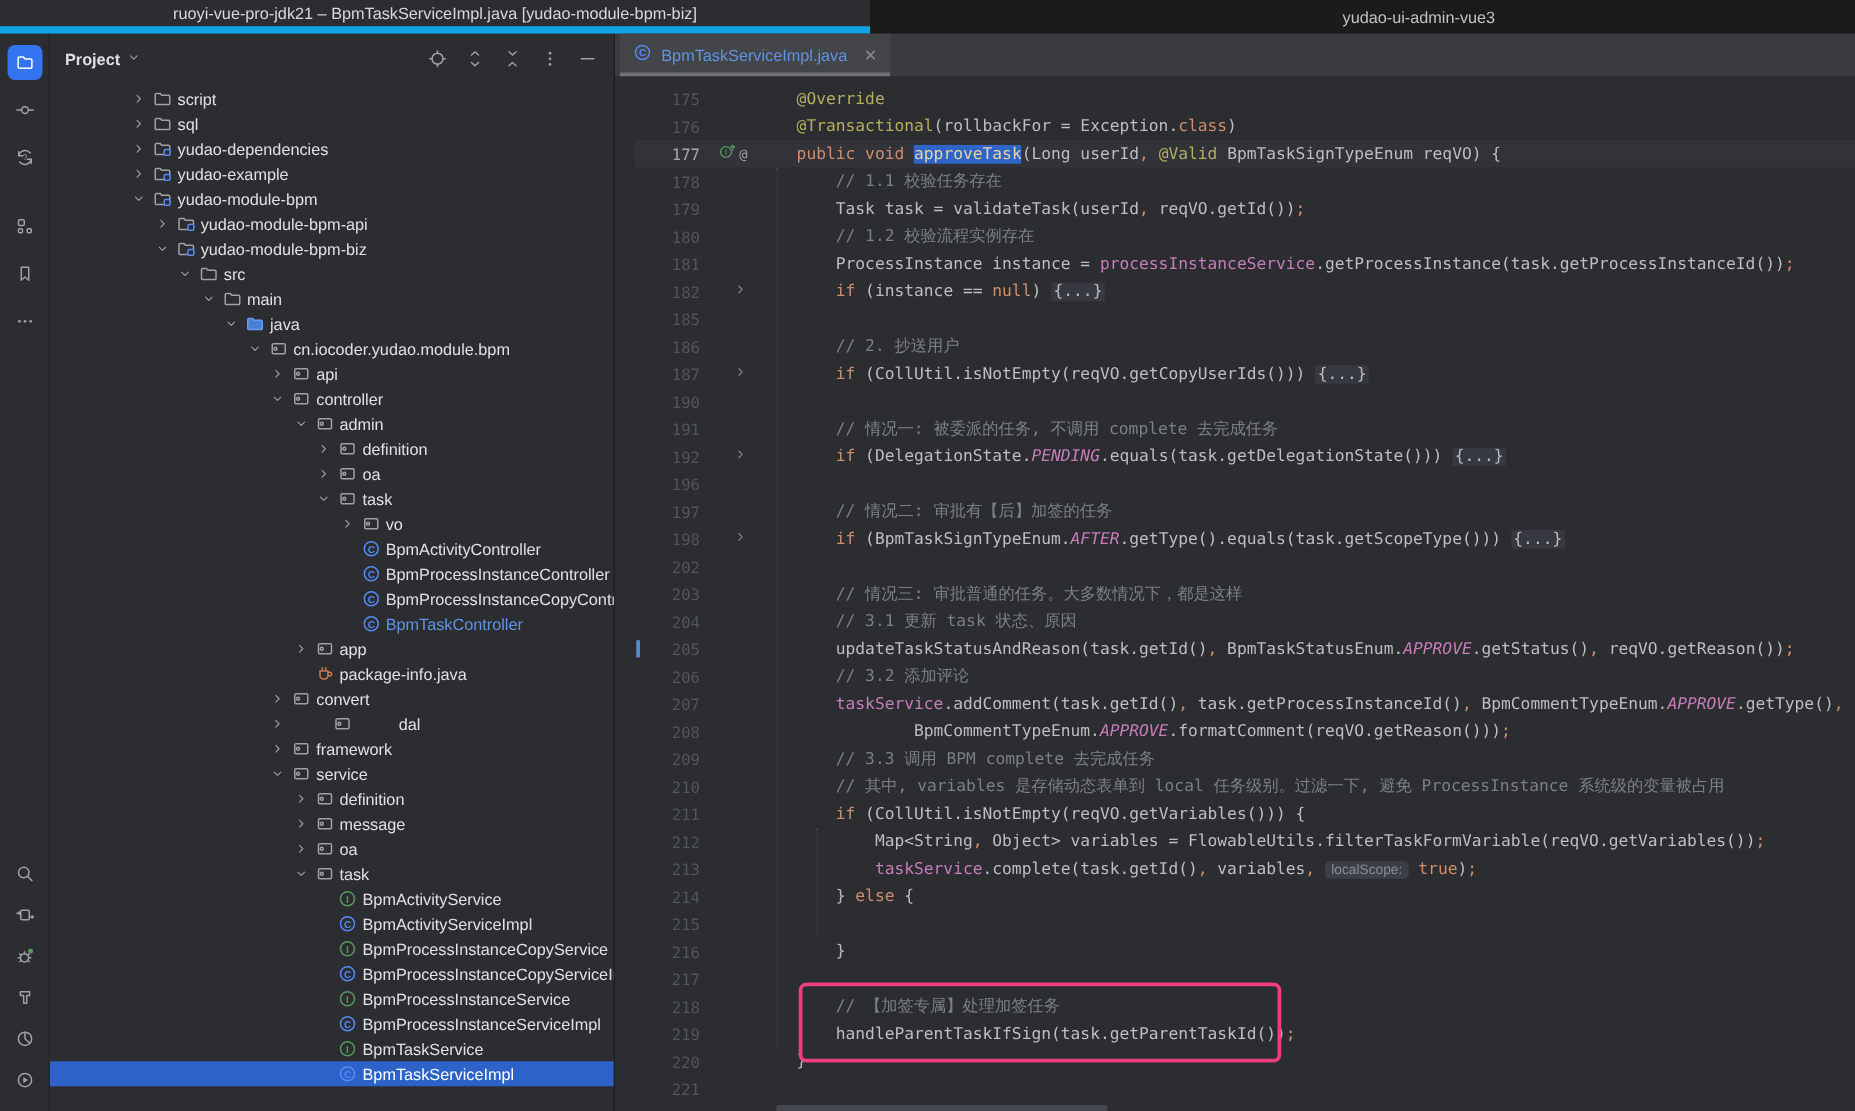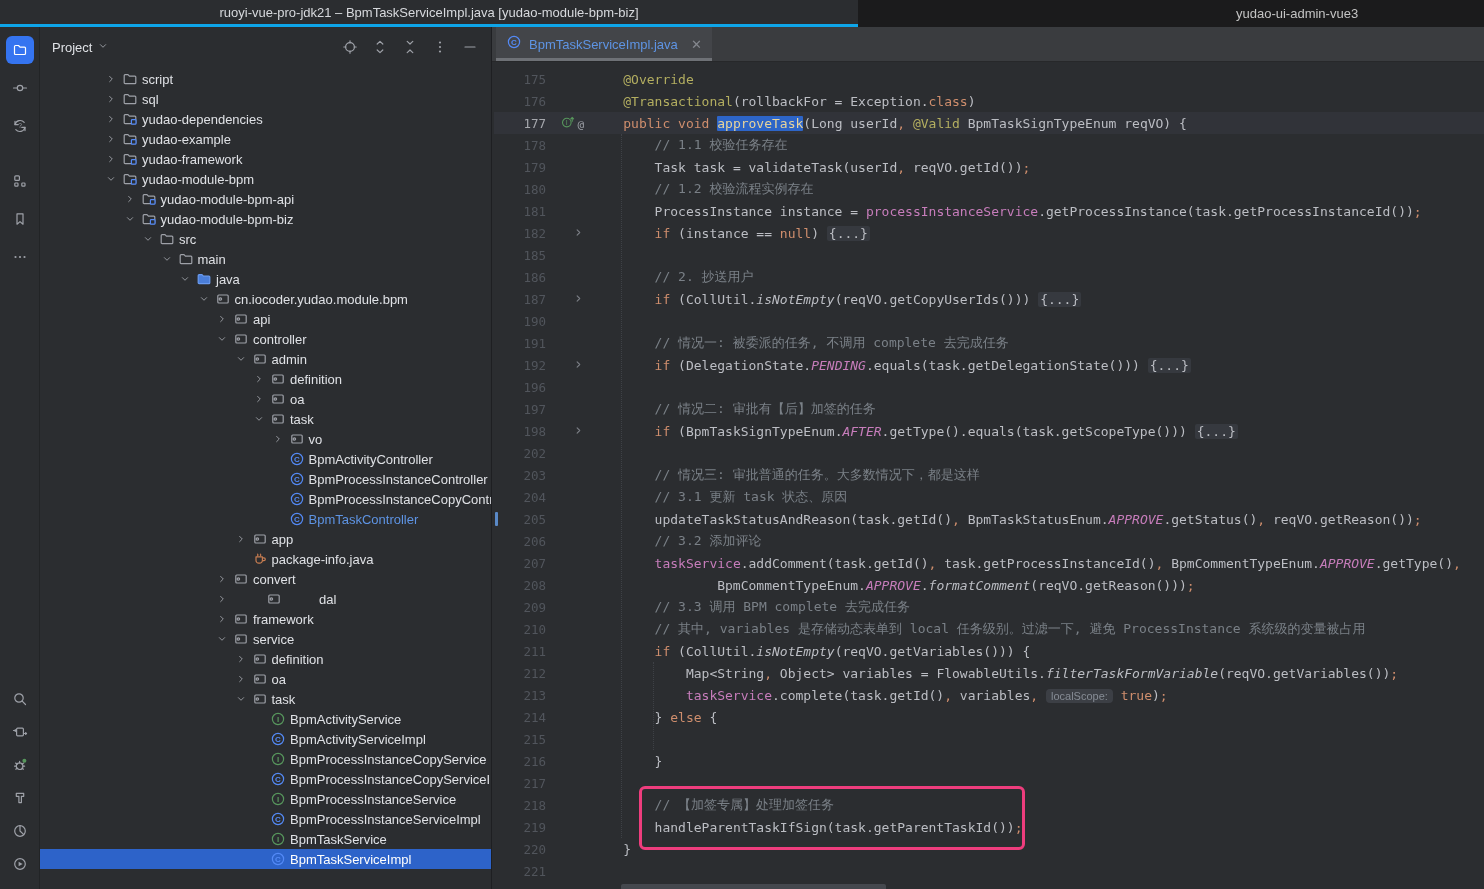--- a/index.html
+++ b/index.html
@@ -1,55 +1,55 @@
 <!DOCTYPE html>
 <html><head>
 <meta charset="utf-8">
 <style>
   html,body{margin:0;padding:0}
   body{width:1484px;height:889px;overflow:hidden;background:#2b2d30;font-family:"Liberation Sans",sans-serif}
   .titlebar{height:27px;display:flex}
-  .tb-left{width:858px;background:#2b2d30;color:#d7d9dd;font-size:13px;display:flex;align-items:center;justify-content:center;border-bottom:3px solid #0ea5e9;box-sizing:border-box}
+  .tb-left{width:696px;background:#2b2d30;color:#d7d9dd;font-size:13px;display:flex;align-items:center;justify-content:center;border-bottom:6px solid #0ea5e9;box-sizing:border-box}
   .tb-right{flex:1;background:#1b1b1c;color:#c3c3c3;font-size:13px;display:flex;align-items:center}
   .tb-right span{margin-left:378px;white-space:nowrap}
   .main{display:flex;height:862px}
   .abar{width:40px;background:#2b2d30;border-right:1px solid #222426;box-sizing:border-box;display:flex;flex-direction:column;padding-top:4px}
   .ab-item{width:28px;height:28px;margin:5px auto;border-radius:6px;display:flex;align-items:center;justify-content:center;flex:none}
   .ab-item.active{background:#3574f0}
   .ab-item.gap{margin-top:22px}
   .ab-bottom{margin-top:auto;padding-bottom:6px}
   .panel{width:452px;background:#2b2d30;border-right:1px solid #1e1f22;box-sizing:border-box;display:flex;flex-direction:column}
   .panel-header{height:40px;display:flex;align-items:center;padding:0 10px;flex:none}
-  .ph-title{color:#dfe1e5;font-size:13px;font-weight:400;display:flex;align-items:center;gap:5px;margin-left:2px}
+  .ph-title{color:#dfe1e5;font-size:13px;font-weight:700;display:flex;align-items:center;gap:5px;margin-left:2px}
   .ph-icons{margin-left:auto;display:flex;gap:12px;align-items:center;padding-right:2px}
   .ph-icons span{display:flex;align-items:center;justify-content:center;width:18px;height:18px}
   .tree{flex:1;overflow:hidden;padding-top:2px;font-size:13px;color:#dfe1e5}
   .trow{height:20px;display:flex;align-items:center;white-space:nowrap}
   .trow.selected{background:#2d63c9;color:#fff}
   .tchev{width:18px;display:flex;justify-content:center;flex:none}
   .ticon{width:20px;display:flex;justify-content:center;align-items:center;flex:none}
   .tlabel{margin-left:2px}
   .tlabel.open-file{color:#5e94e4}
   .trow.selected .tlabel{color:#fff}
   .editor-col{flex:1;display:flex;flex-direction:column;min-width:0}
   .tabbar{height:35px;background:#3a3c3f;display:flex;border-bottom:1px solid #27282a;box-sizing:border-box;padding-left:4px;flex:none}
   .tab{width:216px;background:#434549;display:flex;align-items:center;padding:0 10px;gap:7px;position:relative;box-sizing:border-box}
   .tab::after{content:"";position:absolute;left:0;right:0;bottom:0;height:3px;background:#6e7176}
   .tab-label{color:#5e94e4;font-size:13px}
   .tab-close{color:#85888f;margin-left:auto;font-size:13px;line-height:1}
   .editor{flex:1;position:relative;background:#2b2d30;font-family:"DejaVu Sans Mono",monospace;font-size:13px;overflow:hidden;color:#bcbec4}
-  .lines{position:absolute;top:6px;left:2px;right:0}
+  .lines{position:absolute;top:6px;left:16px;right:0}
   .line{height:22px;display:flex;align-items:center;position:relative}
   .line.current{background:#313339}
   .lnum{width:52px;text-align:right;color:#51555c;font-size:12.5px;flex:none;font-family:"DejaVu Sans Mono",monospace}
   .line.current .lnum{color:#a6a8ad}
   .gz{width:46px;flex:none;display:flex;align-items:center;justify-content:flex-end;gap:2px;padding-right:8px;box-sizing:border-box}
   .code{white-space:pre;flex:none}
   .tk-k{color:#cf8e6d}.tk-d{color:#bcbec4}.tk-c{color:#7a8087}.tk-a{color:#b3ae60}
-  .tk-f{color:#c77dbb}.tk-kc{color:#c77dbb;font-style:italic}.tk-sm{font-style:italic}
+  .tk-f{color:#c77dbb}.tk-kc{color:#c77dbb;font-style:italic}.tk-sm{}
   .tk-p{color:#cf8e6d}
   .tk-sel{background:#2d65c8;color:#e8d49b;border-radius:1px}
   .tk-fold{background:#36393f;border-radius:2px;padding:0 2px}
   .tk-inlay{background:#3c3f45;color:#868c95;font-size:11px;border-radius:4px;padding:1px 5px;font-family:"Liberation Sans",sans-serif}
   .change-bar{position:absolute;left:1px;top:4px;width:3px;height:14px;background:#5a89c7;border-radius:1px}
   .guide{position:absolute;width:0;border-left:1px dotted #3e4146}
   .pink-box{position:absolute;border:3px solid #ee3d7d;border-radius:6px;pointer-events:none}
   .bottom-chip{position:absolute;background:#45484e;border-radius:2px}
 </style>
 </head>
@@ -236,34 +236,20 @@
             <svg width="16" height="16" viewBox="0 0 16 16" fill="none" stroke="#9ea1a8" stroke-width="1.2" stroke-linecap="round" stroke-linejoin="round">
               <path d="M2.2 4.6c0-.5.4-.9.9-.9h2.9l1.4 1.5h5.5c.5 0 .9.4.9.9v5.6c0 .5-.4.9-.9.9H3.1c-.5 0-.9-.4-.9-.9z"></path>
               <rect x="9.4" y="8.6" width="4.6" height="4.6" rx="0.8" fill="#2b2d30" stroke="#548af7"></rect>
             </svg>
           </span>
           <span class="tlabel">yudao-example</span>
         </div>
         <div class="trow" style="padding-left: 62px;">
           <span class="tchev">
             <svg width="12" height="12" viewBox="0 0 16 16" fill="none" stroke="#9ea1a8" stroke-width="1.2" stroke-linecap="round" stroke-linejoin="round">
-              <path d="M6.2 4.5 9.7 8l-3.5 3.5"></path>
-            </svg>
-          </span>
-          <span class="ticon">
-            <svg width="16" height="16" viewBox="0 0 16 16" fill="none" stroke="#9ea1a8" stroke-width="1.2" stroke-linecap="round" stroke-linejoin="round">
-              <path d="M2.2 4.6c0-.5.4-.9.9-.9h2.9l1.4 1.5h5.5c.5 0 .9.4.9.9v5.6c0 .5-.4.9-.9.9H3.1c-.5 0-.9-.4-.9-.9z"></path>
-              <rect x="9.4" y="8.6" width="4.6" height="4.6" rx="0.8" fill="#2b2d30" stroke="#548af7"></rect>
-            </svg>
-          </span>
-          <span class="tlabel">yudao-framework</span>
-        </div>
-        <div class="trow" style="padding-left: 62px;">
-          <span class="tchev">
-            <svg width="12" height="12" viewBox="0 0 16 16" fill="none" stroke="#9ea1a8" stroke-width="1.2" stroke-linecap="round" stroke-linejoin="round">
               <path d="M4.5 6.2 8 9.7l3.5-3.5"></path>
             </svg>
           </span>
           <span class="ticon">
             <svg width="16" height="16" viewBox="0 0 16 16" fill="none" stroke="#9ea1a8" stroke-width="1.2" stroke-linecap="round" stroke-linejoin="round">
               <path d="M2.2 4.6c0-.5.4-.9.9-.9h2.9l1.4 1.5h5.5c.5 0 .9.4.9.9v5.6c0 .5-.4.9-.9.9H3.1c-.5 0-.9-.4-.9-.9z"></path>
               <rect x="9.4" y="8.6" width="4.6" height="4.6" rx="0.8" fill="#2b2d30" stroke="#548af7"></rect>
             </svg>
           </span>
           <span class="tlabel">yudao-module-bpm</span>
@@ -574,20 +560,34 @@
               <path d="M6.2 4.5 9.7 8l-3.5 3.5"></path>
             </svg>
           </span>
           <span class="ticon">
             <svg width="16" height="16" viewBox="0 0 16 16" fill="none" stroke="#9ea1a8" stroke-width="1.2" stroke-linecap="round" stroke-linejoin="round">
               <rect x="2.8" y="4" width="10.4" height="8" rx="1"></rect>
               <circle cx="5.4" cy="8" r="1.2"></circle>
             </svg>
           </span>
           <span class="tlabel">definition</span>
+        </div>
+        <div class="trow" style="padding-left: 191.5px;">
+          <span class="tchev">
+            <svg width="12" height="12" viewBox="0 0 16 16" fill="none" stroke="#9ea1a8" stroke-width="1.2" stroke-linecap="round" stroke-linejoin="round">
+              <path d="M6.2 4.5 9.7 8l-3.5 3.5"></path>
+            </svg>
+          </span>
+          <span class="ticon">
+            <svg width="16" height="16" viewBox="0 0 16 16" fill="none" stroke="#9ea1a8" stroke-width="1.2" stroke-linecap="round" stroke-linejoin="round">
+              <rect x="2.8" y="4" width="10.4" height="8" rx="1"></rect>
+              <circle cx="5.4" cy="8" r="1.2"></circle>
+            </svg>
+          </span>
+          <span class="tlabel">message</span>
         </div>
         <div class="trow" style="padding-left: 191.5px;">
           <span class="tchev">
             <svg width="12" height="12" viewBox="0 0 16 16" fill="none" stroke="#9ea1a8" stroke-width="1.2" stroke-linecap="round" stroke-linejoin="round">
               <path d="M6.2 4.5 9.7 8l-3.5 3.5"></path>
             </svg>
           </span>
           <span class="ticon">
             <svg width="16" height="16" viewBox="0 0 16 16" fill="none" stroke="#9ea1a8" stroke-width="1.2" stroke-linecap="round" stroke-linejoin="round">
               <rect x="2.8" y="4" width="10.4" height="8" rx="1"></rect>

